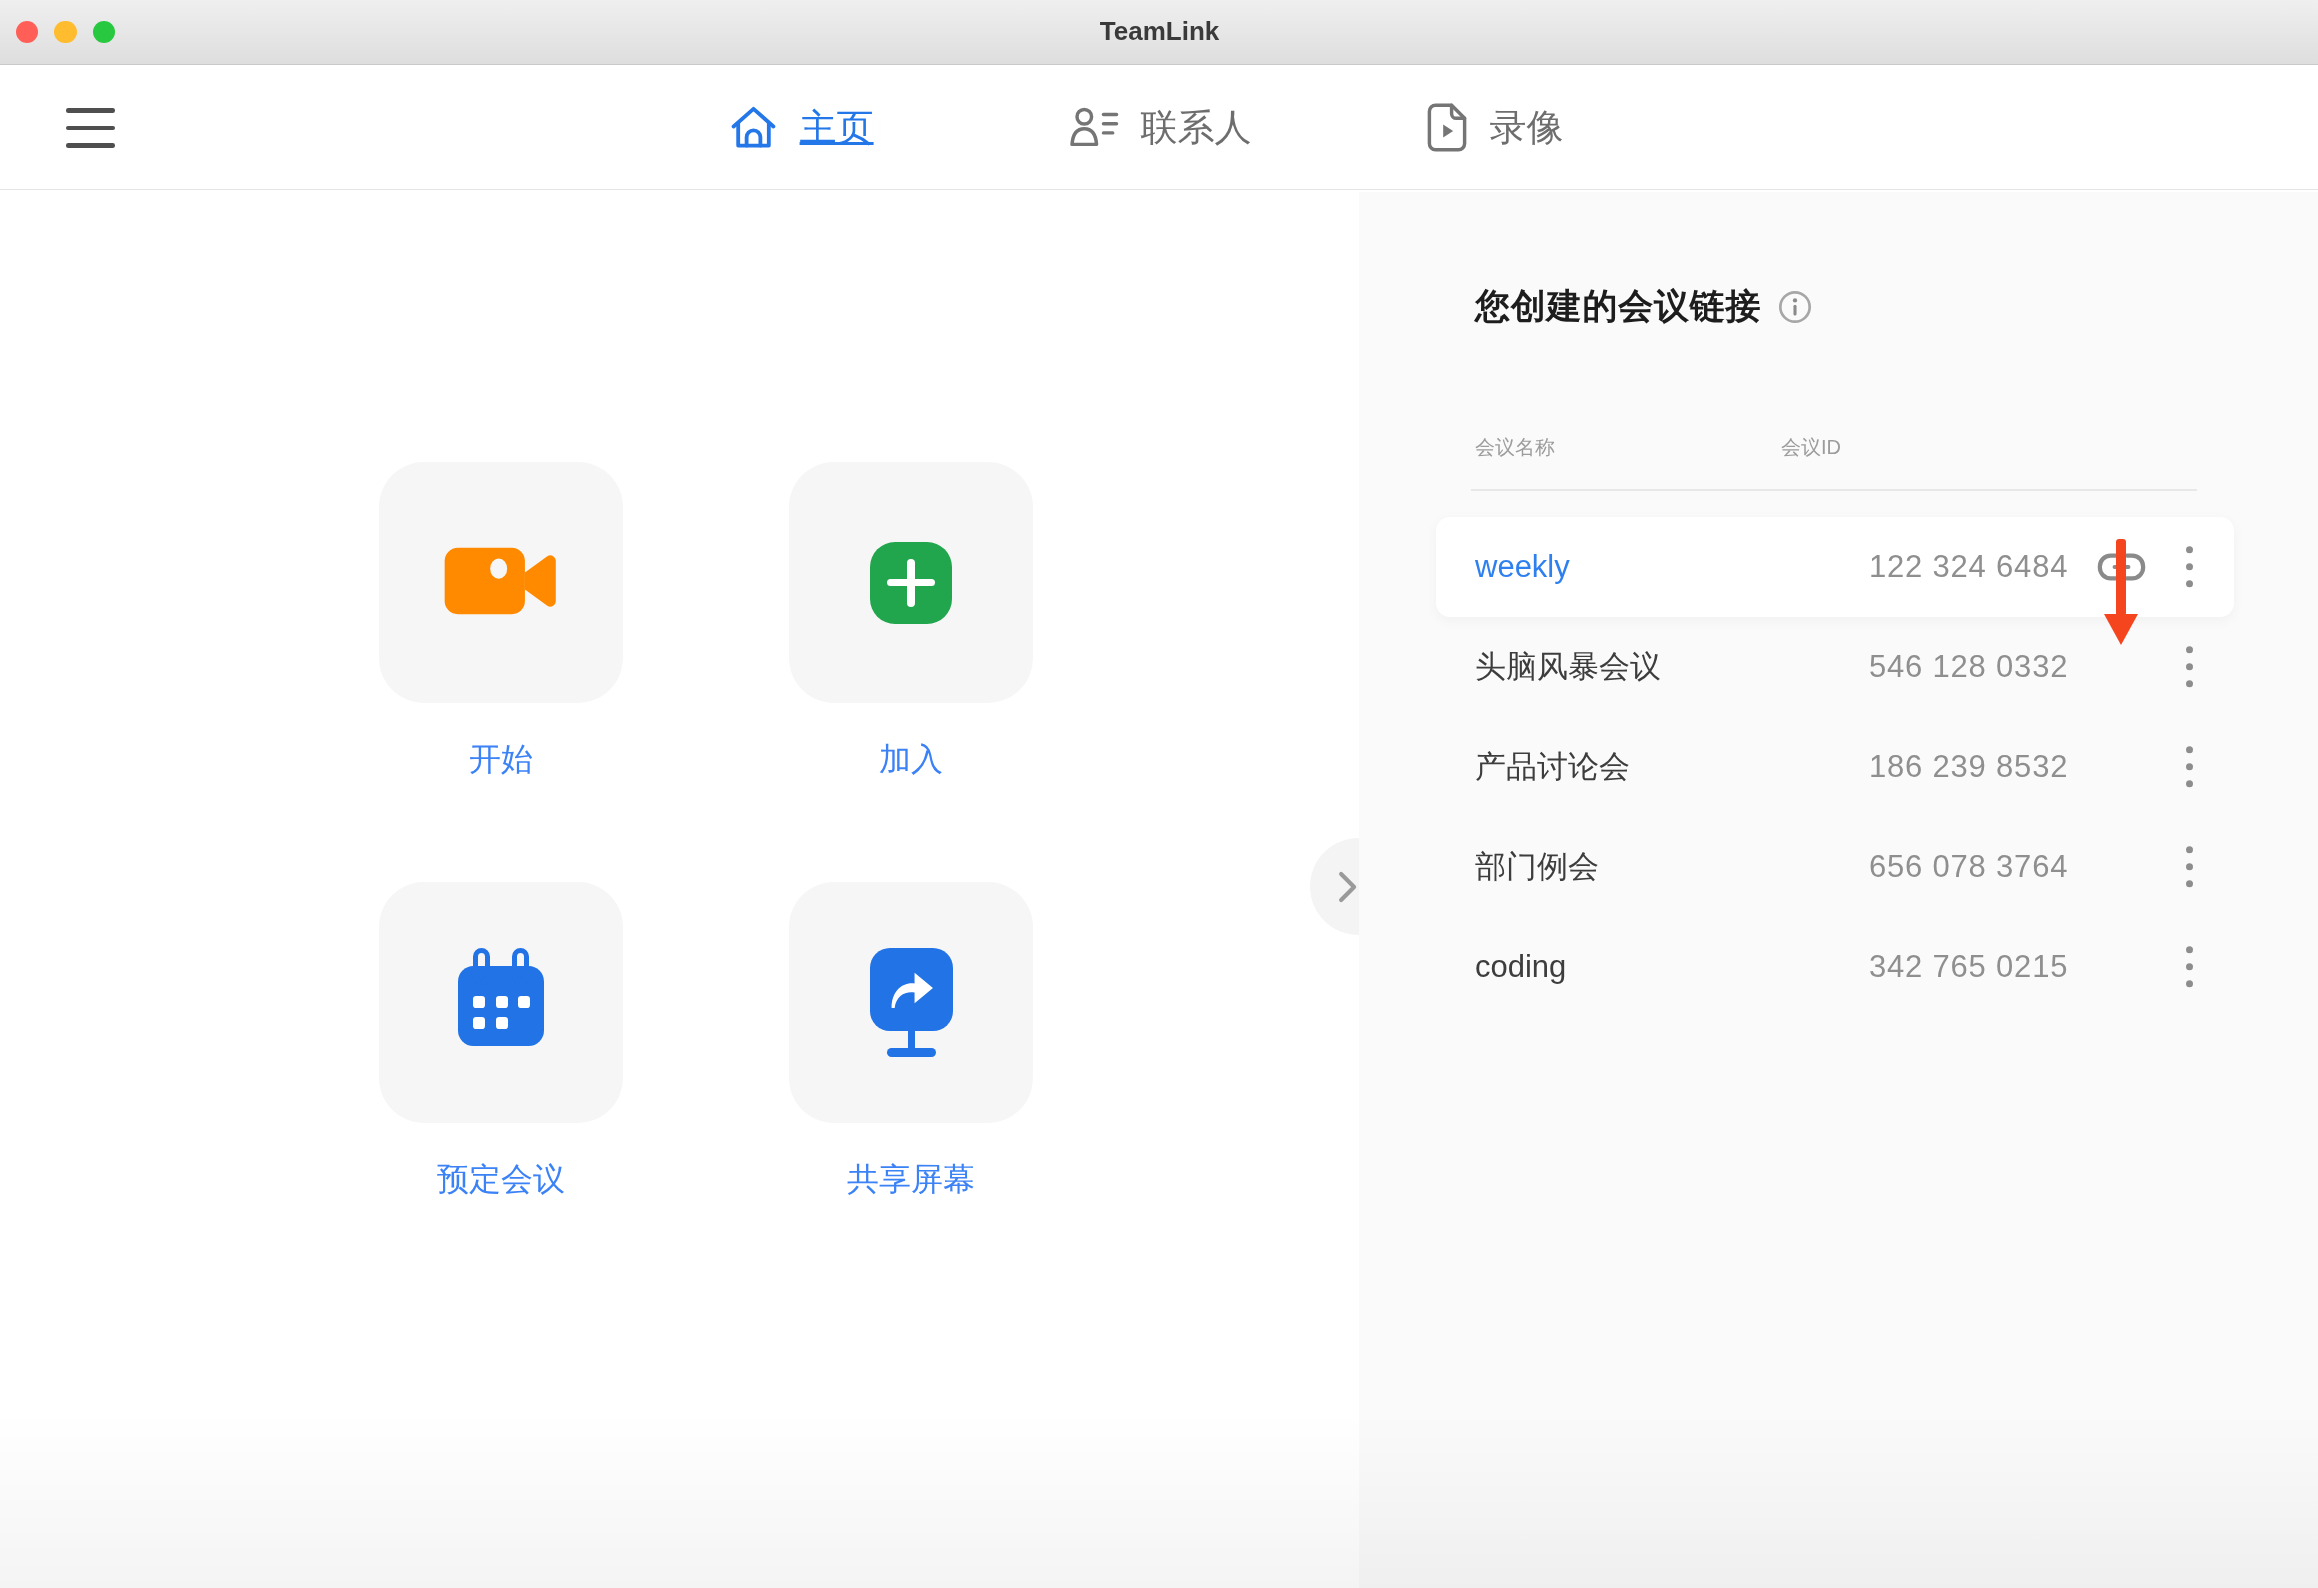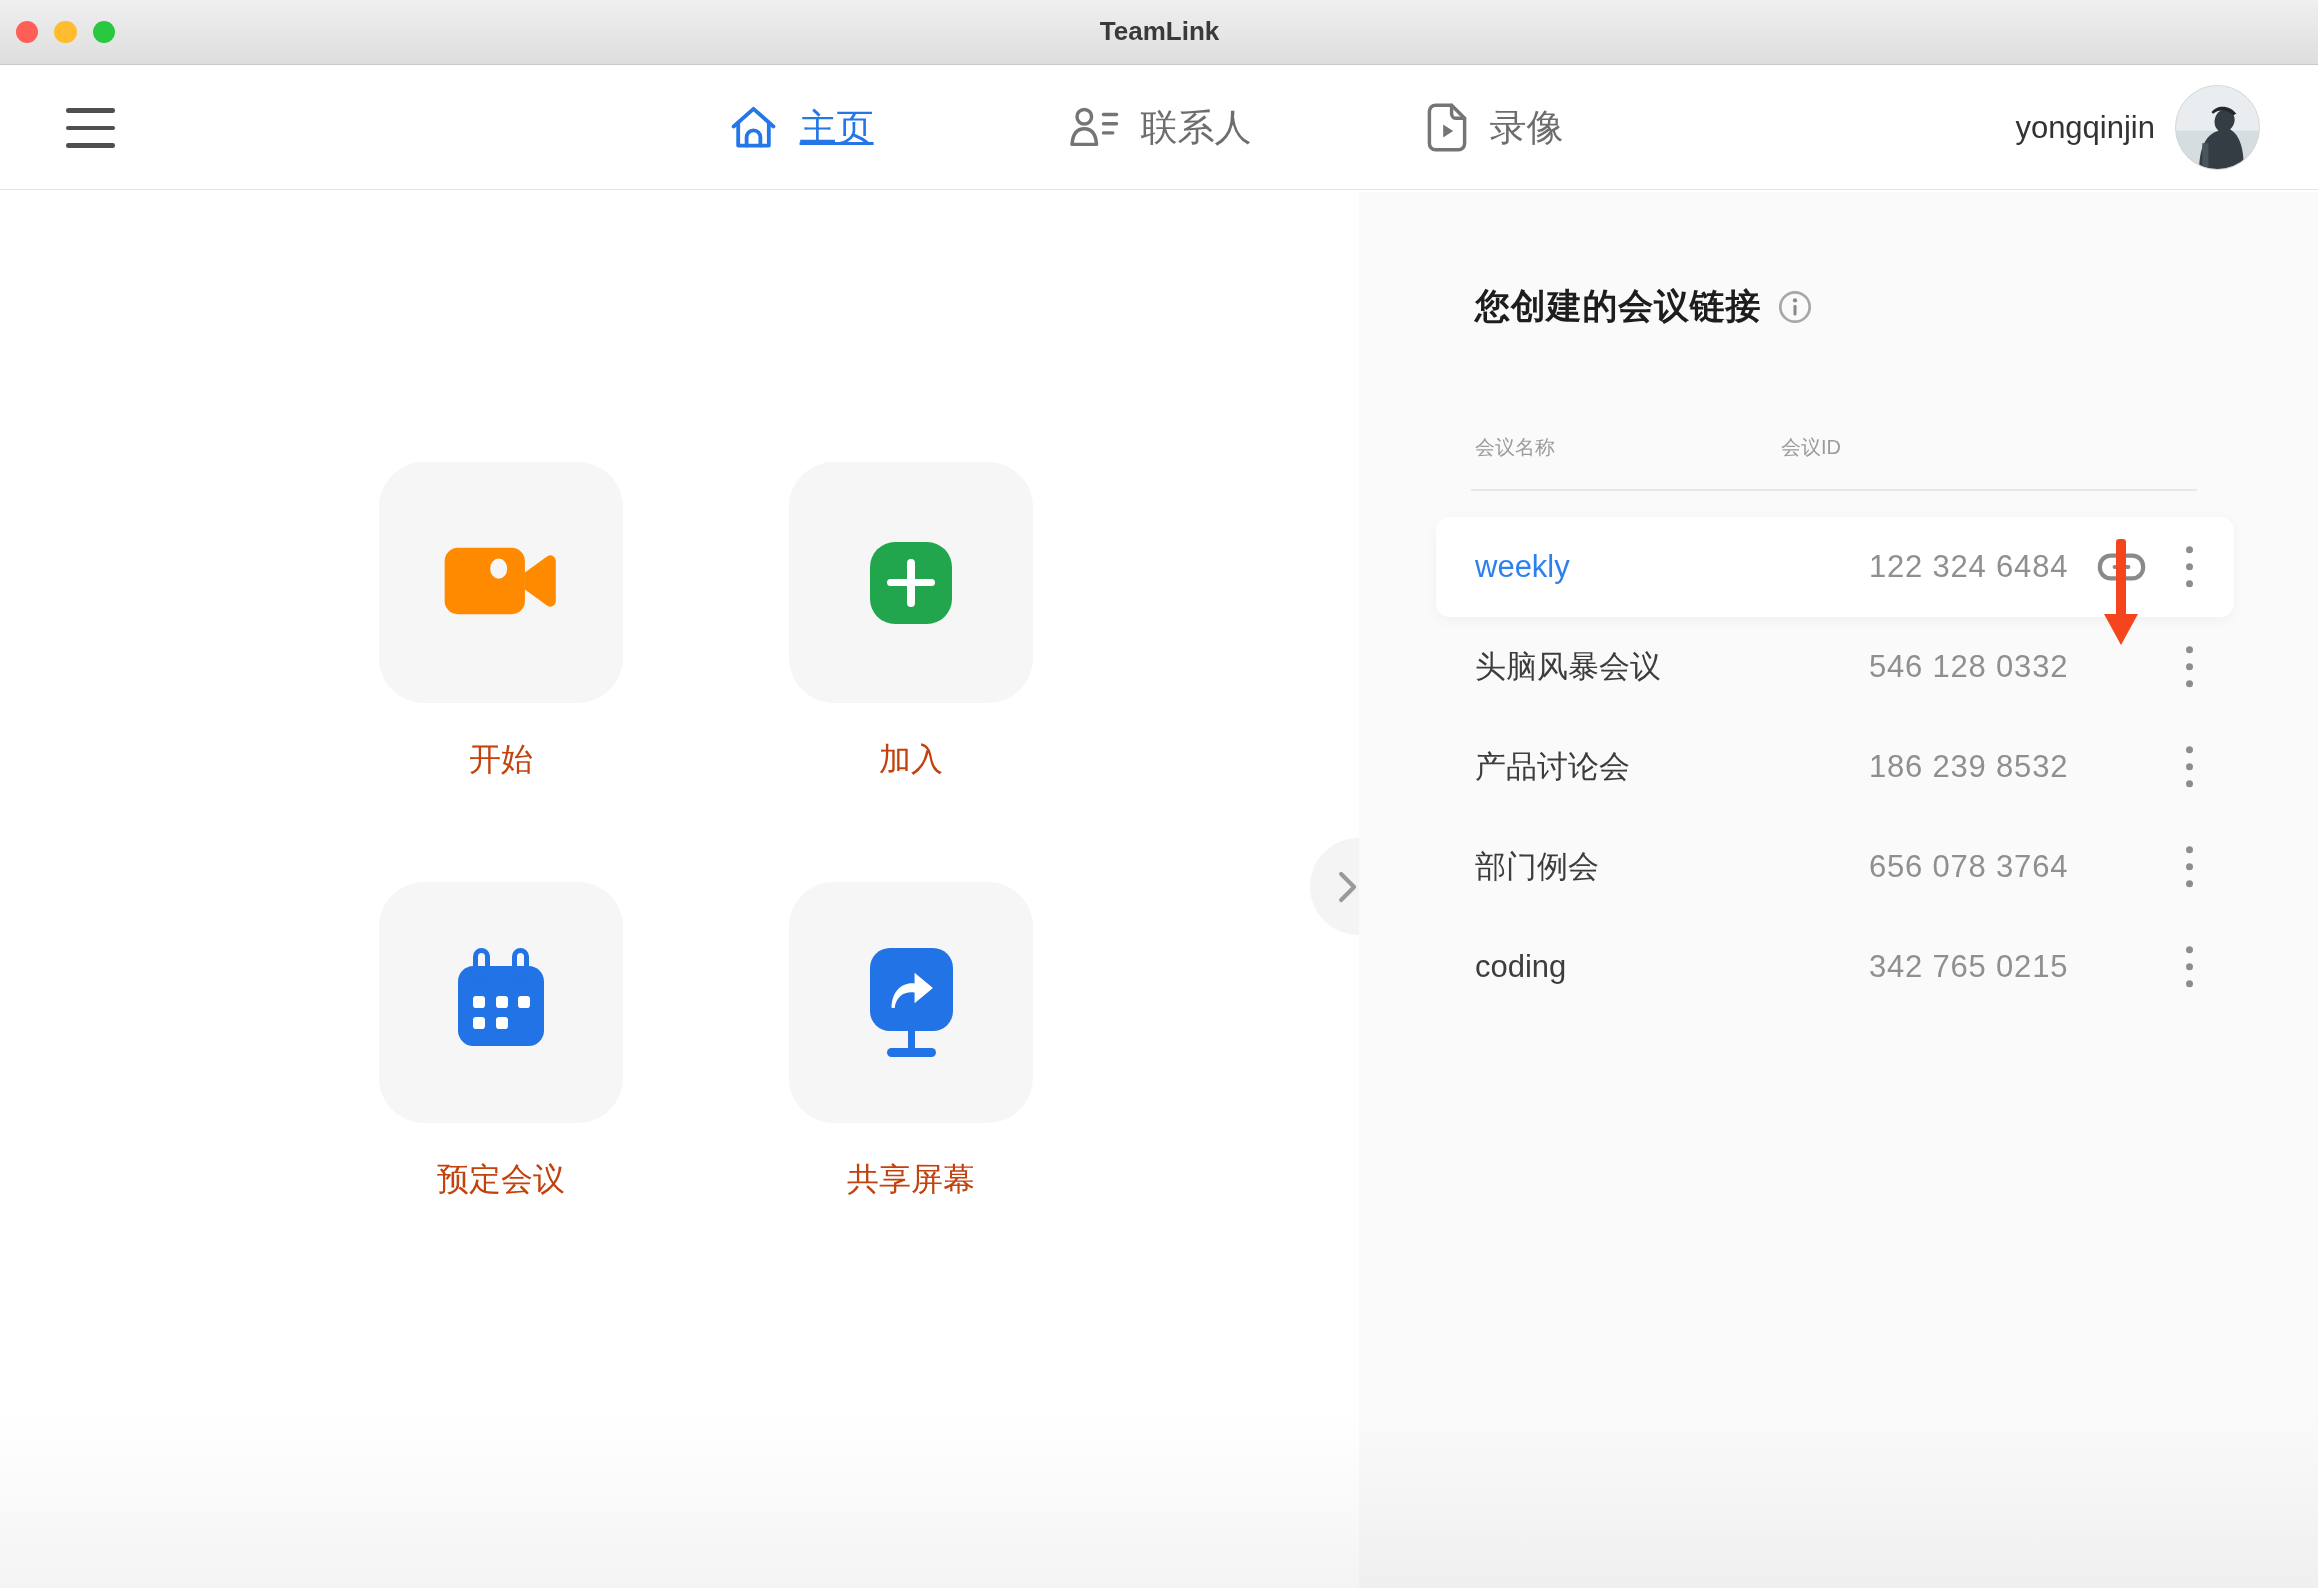--- a/index.html
+++ b/index.html
@@ -78,21 +78,21 @@
   .main{position:absolute;top:192px;left:0;width:1359px;bottom:0;background:#fff;}
   .card{
     position:absolute;width:244px;height:241px;background:#f6f6f7;border-radius:45px;
     display:flex;align-items:center;justify-content:center;cursor:pointer;
   }
   .card-start{left:379px;top:270px;color:var(--orange);}
   .card-join{left:789px;top:270px;color:var(--green);}
   .card-schedule{left:379px;top:690px;color:var(--accent-blue);}
   .card-share{left:789px;top:690px;color:var(--accent-blue);}
   .card-label{
-    position:absolute;width:244px;text-align:center;font-size:32px;color:#c2410c;
+    position:absolute;width:244px;text-align:center;font-size:32px;color:#3b82f6;
   }
   .lbl-1{left:379px;top:546px;}
   .lbl-2{left:789px;top:546px;}
   .lbl-3{left:379px;top:966px;}
   .lbl-4{left:789px;top:966px;}
 
   
   .calendar-wrap{position:relative;width:108px;height:103px;margin-top:-6.2px;}
   .cal-body{position:absolute;left:10.8px;top:18.5px;width:86px;height:80px;background:currentColor;border-radius:15.4px;}
   .cal-ring{position:absolute;top:0;width:17px;height:37px;border:5.4px solid currentColor;border-radius:9.3px;background:transparent;}
@@ -214,32 +214,20 @@
         <circle cx="21" cy="14" r="9.5"></circle>
         <path d="M5 50 C6 36 12 29.5 21 29.5 C30 29.5 36 36 37 50 Z"></path>
         <line x1="46" y1="11" x2="63" y2="11"></line>
         <line x1="46" y1="23" x2="63" y2="23"></line>
         <line x1="46" y1="35" x2="58" y2="35"></line>
       </svg>
     </span>
     <span>联系人</span>
   </div>
 
-  <div class="userbox">
-    <span class="username">yongqinjin</span>
-    <span class="avatar">
-      <svg width="85" height="85" viewBox="0 0 110 110">
-        <rect x="0" y="0" width="110" height="58" fill="#e9edef"></rect>
-        <rect x="0" y="58" width="110" height="52" fill="#d6dde1"></rect>
-        <path d="M30 110 C30 78 40 62 55 58 C50 54 48 46 52 38 C56 30 66 28 72 34 C78 40 77 50 70 56 C84 64 88 84 88 110 Z" fill="#343c44"></path>
-        <path d="M48 36 C54 30 68 30 74 38 L78 36 C70 24 52 24 46 34 Z" fill="#23292f"></path>
-        <rect x="34" y="74" width="8" height="36" fill="#4a545c"></rect>
-      </svg>
-    </span>
-  </div>
 </div>
 
 <div class="main">
 
   <div class="card card-start">
     <span>
       <svg width="116" height="88" viewBox="0 0 150 114" fill="currentColor">
         <rect x="2" y="14" width="104" height="86" rx="17"></rect>
         <path d="M106 46 L135 25 A7 7 0 0 1 146 30.5 V83.5 A7 7 0 0 1 135 89 L106 68 Z"></path>
         <ellipse cx="72" cy="41" rx="11" ry="13" fill="#f6f6f7"></ellipse>

